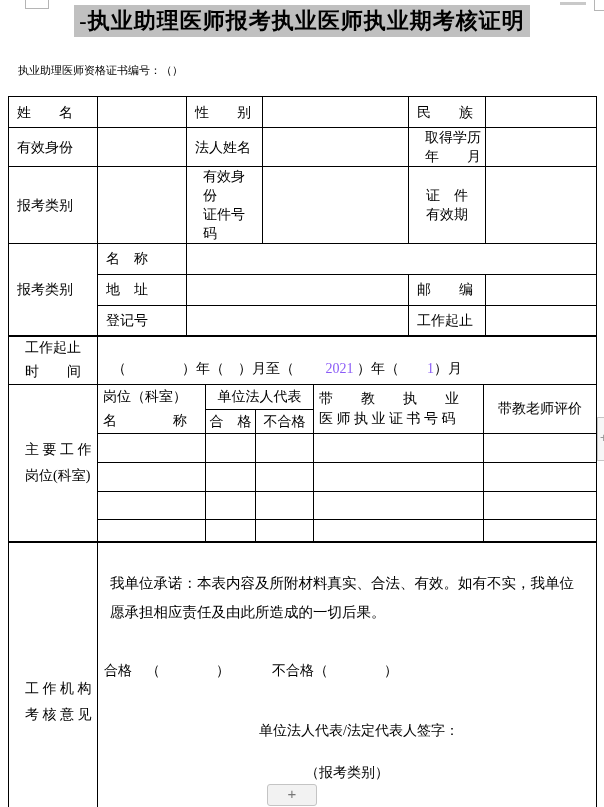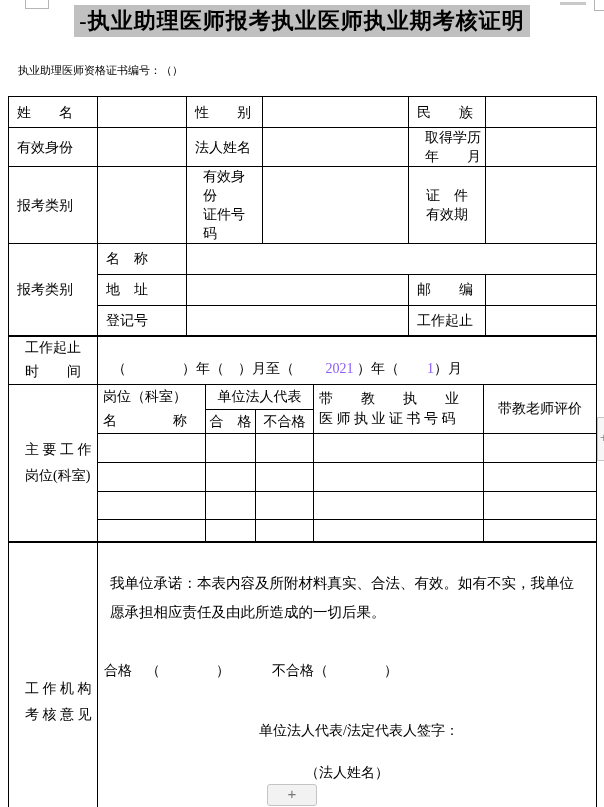--- a/index.html
+++ b/index.html
@@ -220,21 +220,21 @@
           <col style="width:499px">
         </colgroup>
       <tbody>
           <tr style="height:216px">
         <td class="lh2" style="line-height:26px">工 作 机 构
 考 核 意 见</td>
         <td class="blank" style="vertical-align:top">
           <div class="promise">我单位承诺：本表内容及所附材料真实、合法、有效。如有不实，我单位愿承担相应责任及由此所造成的一切后果。</div>
           <div class="pass-line">合格　（　　　　）　　　不合格（　　　　）</div>
           <div class="sign-line">单位法人代表/法定代表人签字：</div>
-          <div class="seal-line">（法人姓名）</div>
+          <div class="seal-line">（报考类别）</div>
           <div class="date-line">年　　月　　日</div>
         </td>
       </tr>
     </tbody>
       </table>
 
     <table class="notes-table">
       <colgroup>
           <col style="width:32px">
           <col style="width:556px">

